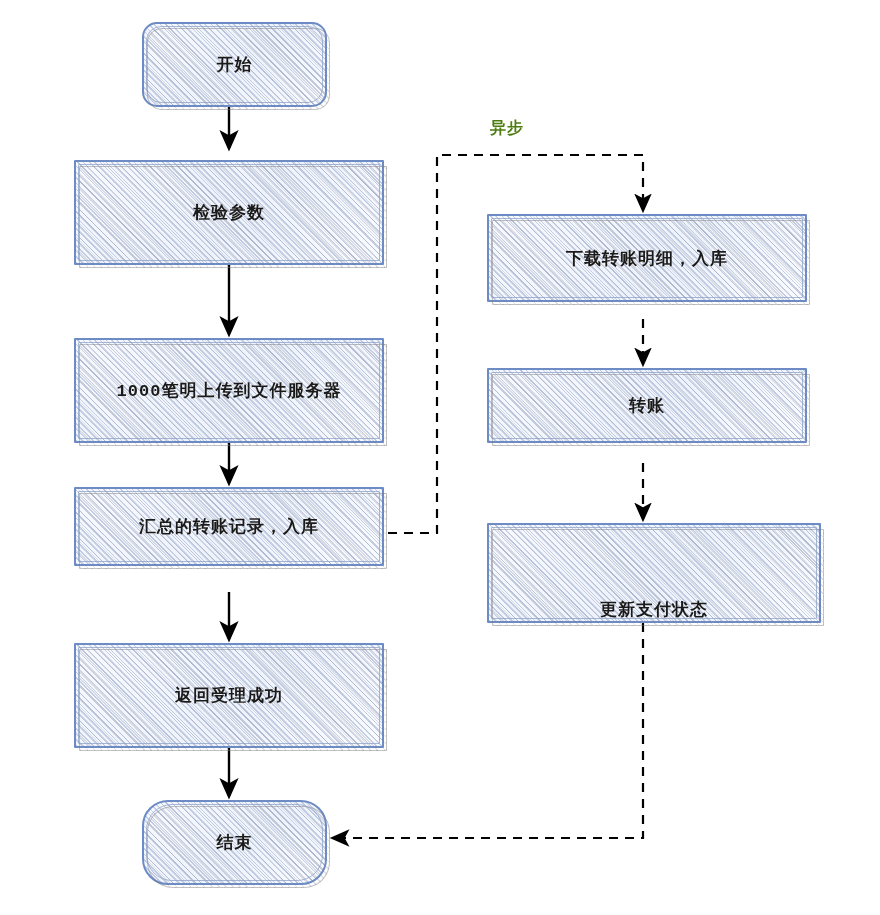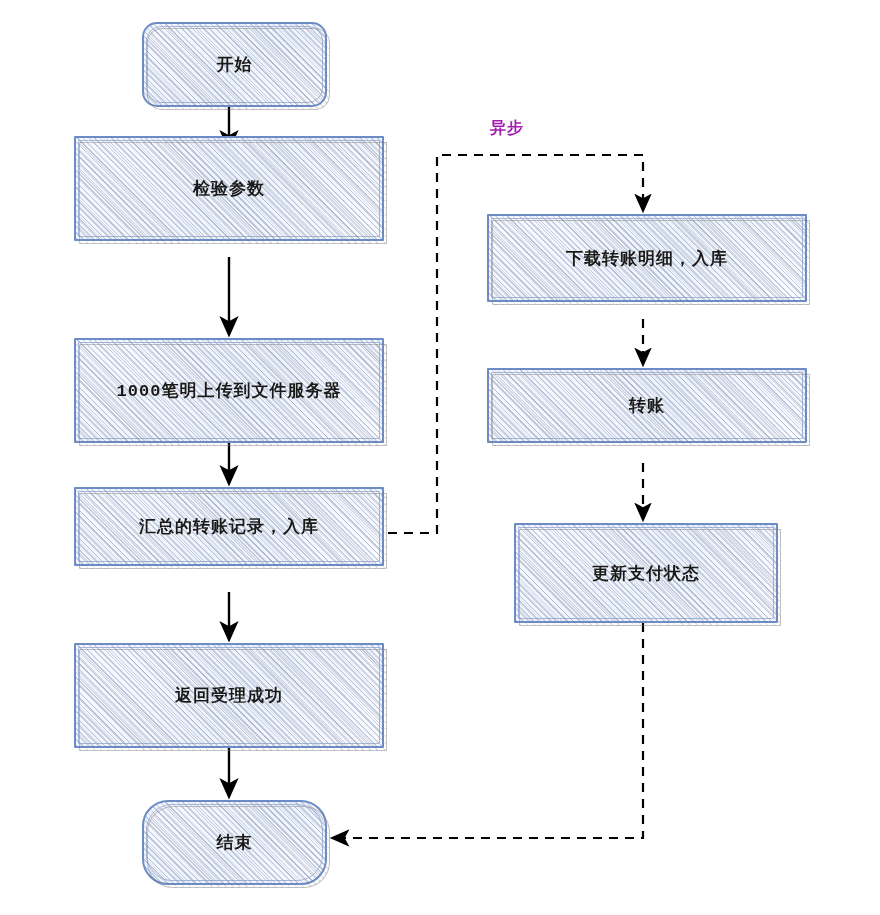--- a/index.html
+++ b/index.html
@@ -82,21 +82,21 @@
     font-weight: bold;
     letter-spacing: 1px;
     white-space: nowrap;
     text-shadow: 0 0 1px rgba(255,255,255,0.9);
   }
   .node.process .node-label { font-size: 17px; }
 
   
   .free-label {
     position: absolute;
-    color: #a21caf;
+    color: #4d7c0f;
     font-size: 16px;
     font-weight: bold;
     letter-spacing: 1px;
     white-space: nowrap;
     z-index: 5;
   }
 
   
   .edges {
     position: absolute;
@@ -131,41 +131,41 @@
         <path d="M643,319 L643,364" fill="none" stroke="#000000" stroke-width="2.2" stroke-dasharray="9,7" marker-end="url(#arrow-dashed)"></path>
         <path d="M643,463 L643,519" fill="none" stroke="#000000" stroke-width="2.2" stroke-dasharray="9,7" marker-end="url(#arrow-dashed)"></path>
         <path d="M643,623 L643,838 L333,838" fill="none" stroke="#000000" stroke-width="2.2" stroke-dasharray="9,7" marker-end="url(#arrow-dashed)"></path>
       </g>
   </svg>
 
   <div id="node-layer">
       <div class="node terminator" style="left: 142px; top: 22px; width: 185px; height: 85px; justify-content: center;">
         <span class="node-label">开始</span>
       </div>
-      <div class="node process" style="left: 74px; top: 136px; width: 310px; height: 105px;">
+      <div class="node process" style="left: 74px; top: 160px; width: 310px; height: 105px;">
         <span class="node-label">检验参数</span>
       </div>
       <div class="node process" style="left: 74px; top: 338px; width: 310px; height: 105px; font-family: Liberation Mono, monospace;">
         <span class="node-label">1000笔明上传到文件服务器</span>
       </div>
       <div class="node process" style="left: 74px; top: 487px; width: 310px; height: 79px;">
         <span class="node-label">汇总的转账记录，入库</span>
       </div>
       <div class="node process" style="left: 74px; top: 643px; width: 310px; height: 105px; text-align: right;">
         <span class="node-label">返回受理成功</span>
       </div>
       <div class="node terminator" style="left: 142px; top: 800px; width: 185px; height: 85px; border-radius: 26px;">
         <span class="node-label">结束</span>
       </div>
       <div class="node process" style="left: 487px; top: 214px; width: 320px; height: 88px;">
         <span class="node-label">下载转账明细，入库</span>
       </div>
       <div class="node process" style="left: 487px; top: 368px; width: 320px; height: 75px;">
         <span class="node-label">转账</span>
       </div>
-      <div class="node process" style="left: 514px; top: 523px; width: 264px; height: 100px;">
+      <div class="node process" style="left: 487px; top: 523px; width: 334px; height: 100px; align-items: flex-end;">
         <span class="node-label">更新支付状态</span>
       </div>
     </div>
 
   <div class="free-label" id="async-label" style="left: 490px; top: 118px;">异步</div>
 
 </div>
 
 </body></html>

